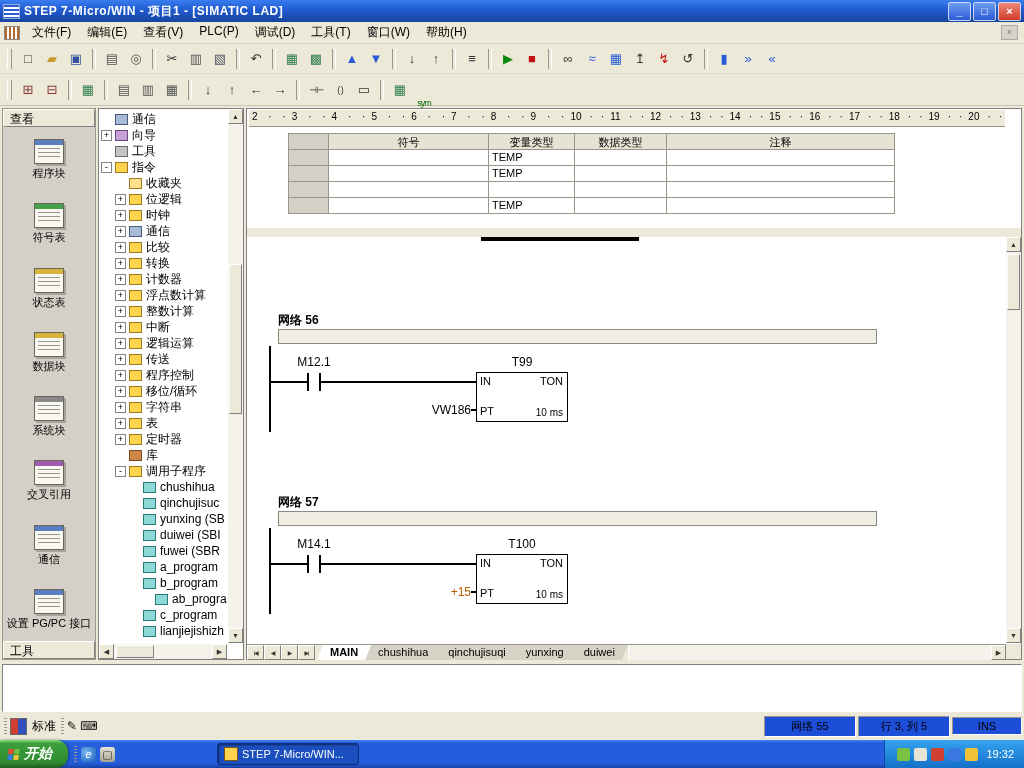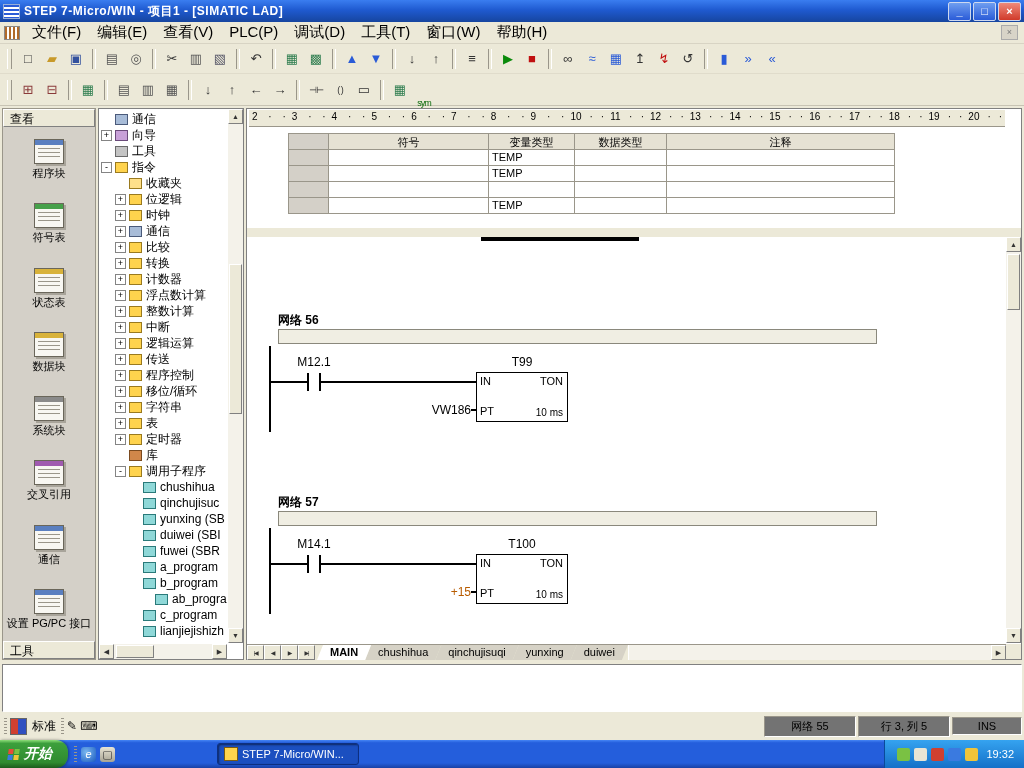--- a/index.html
+++ b/index.html
@@ -13,21 +13,21 @@
   .titlebar .title{flex:1;color:#fff;font-weight:bold;font-size:12px;letter-spacing:.5px;overflow:hidden;white-space:nowrap;}
   .winbtn{width:21px;height:17px;margin-left:2px;display:flex;align-items:center;justify-content:center;
           color:#fff;font-size:11px;font-weight:bold;border:1px solid #cdd8f0;border-radius:2px;
           background:linear-gradient(180deg,#6f9ef0,#2a5bd7);}
   .winbtn.close{background:linear-gradient(180deg,#ef8a7a,#d03a2a);}
   
   .menubar{position:absolute;left:0;top:22px;width:1024px;height:22px;display:flex;align-items:center;
            background:#ece9d8;border-bottom:1px solid #d8d4c4;padding:0 2px;box-sizing:border-box;}
   .mdi-icon{width:14px;height:12px;border:1px solid #888;background:#fff;margin:0 4px 0 2px;
             background-image:repeating-linear-gradient(90deg,#b06a2a 0 2px,#fff 2px 4px);}
-  .menu-item{padding:6px 8px;font-size:15px;}
+  .menu-item{padding:6px 8px;font-size:12px;}
   .menu-spacer{flex:1;}
   .menu-right-icon{width:15px;height:13px;border:1px solid #aaa;background:#d8d4c8;margin-right:4px;
                    font-size:9px;line-height:12px;text-align:center;color:#777;}
   
   .toolbar{position:absolute;left:0;width:1024px;display:flex;align-items:center;background:#ece9d8;
            padding-left:6px;box-sizing:border-box;}
   #toolbar1{top:44px;height:30px;border-bottom:1px solid #e0dccb;}
   #toolbar2{top:74px;height:32px;border-bottom:1px solid #c8c4b4;}
   .tb-grip{width:3px;height:20px;margin:0 4px 0 1px;border-left:1px solid #fff;border-right:1px solid #9a968a;}
   .tbtn{width:22px;height:22px;display:flex;align-items:center;justify-content:center;font-size:13px;
@@ -116,21 +116,21 @@
           border:1px solid;border-color:#808080 #fff #fff #808080;box-sizing:border-box;}
   .statusrow{position:absolute;left:0;top:712px;width:1024px;height:28px;background:#ece9d8;
              display:flex;align-items:center;padding:0 2px;box-sizing:border-box;}
   .ime{display:flex;align-items:center;gap:3px;margin-left:2px;}
   .grip{width:3px;height:16px;background:repeating-linear-gradient(180deg,#9a968a 0 1px,transparent 1px 3px);}
   .ime-icon{width:15px;height:15px;border:1px solid #666;background:linear-gradient(90deg,#d04030 0 50%,#3050c0 50% 100%);}
   .ime-label{font-size:12px;padding:0 2px;}
   .ime-glyph{font-size:12px;}
   .status-spacer{flex:1;}
   .scell{border:1px solid;border-color:#9a968a #fff #fff #9a968a;padding:2px 8px;font-size:11px;
-         background:#737373;margin-left:2px;text-align:center;}
+         background:#1d4ed8;margin-left:2px;text-align:center;}
   .scell.w1{min-width:74px;} .scell.w2{min-width:74px;} .scell.w3{min-width:52px;}
   .taskbar{position:absolute;left:0;top:740px;width:1024px;height:28px;display:flex;align-items:center;
            background:linear-gradient(180deg,#4585f5 0%,#245edc 10%,#245edc 82%,#1941a5 100%);}
   .startbtn{height:28px;padding:0 16px 0 8px;display:flex;align-items:center;gap:5px;color:#fff;
             font-size:14px;font-weight:bold;font-style:italic;border-radius:0 12px 12px 0;
             background:linear-gradient(180deg,#8ede7a 0%,#3c9f3c 12%,#2f8b2f 80%,#1c5c1c 100%);
             box-shadow:1px 0 3px rgba(0,0,0,.4);}
   .flag{display:grid;grid-template-columns:5px 5px;grid-template-rows:5px 5px;gap:1px;transform:skewX(-8deg);}
   .flag div{width:5px;height:5px;}
   .ql{display:flex;align-items:center;gap:4px;padding:0 6px;}

